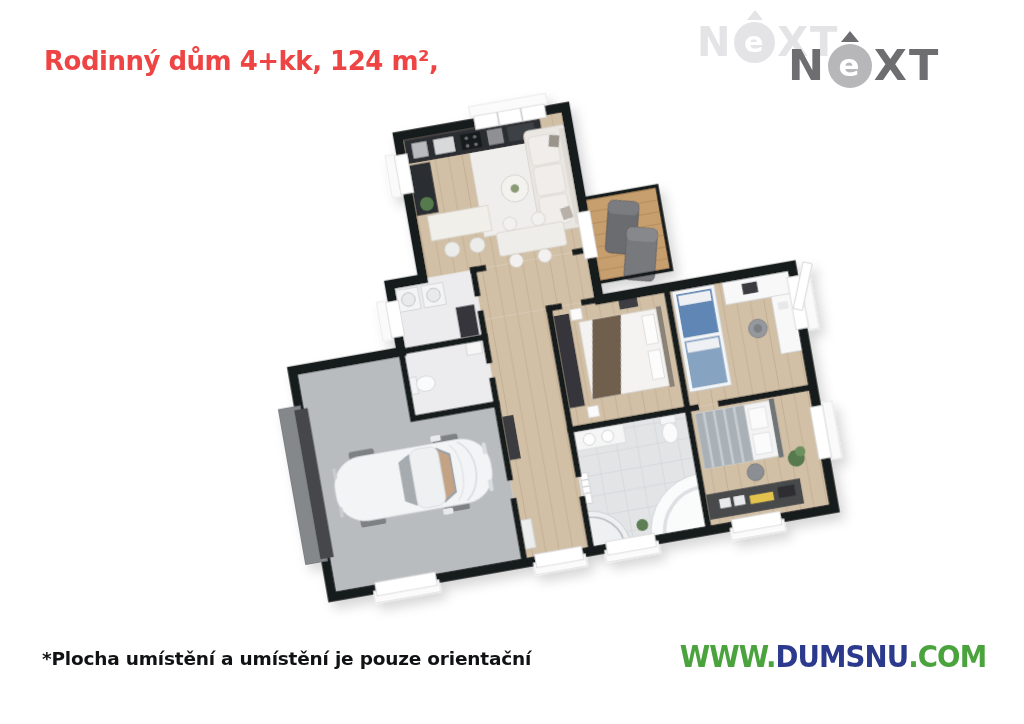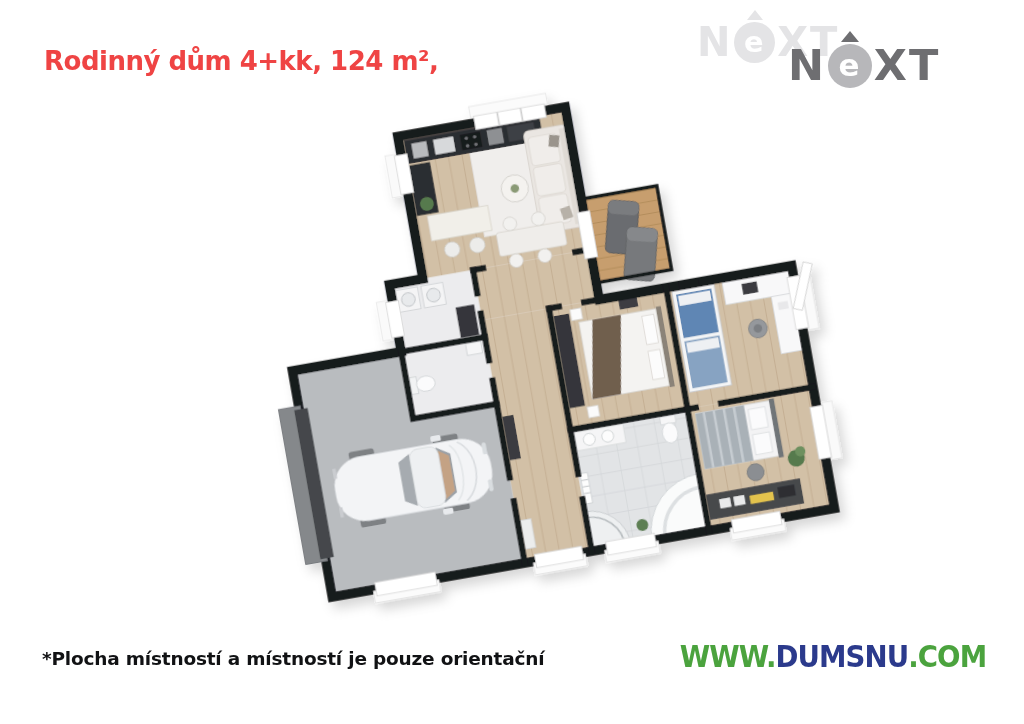--- a/index.html
+++ b/index.html
@@ -322,17 +322,17 @@
   <span class="lt">N</span>
   <span class="e-wrap">
     <span class="caret"></span>
     <span class="e-circle">
         <span>e</span>
       </span>
   </span>
   <span class="lt">XT</span>
 </div>
 
-<div class="disclaimer">*Plocha místností a místností je pouze orientační</div>
+<div class="disclaimer">*Plocha umístění a umístění je pouze orientační</div>
 
 <div class="site-url">
   <span class="green">WWW.</span><span class="navy">DUMSNU</span><span class="green">.COM</span>
 </div>
 
 </body></html>

